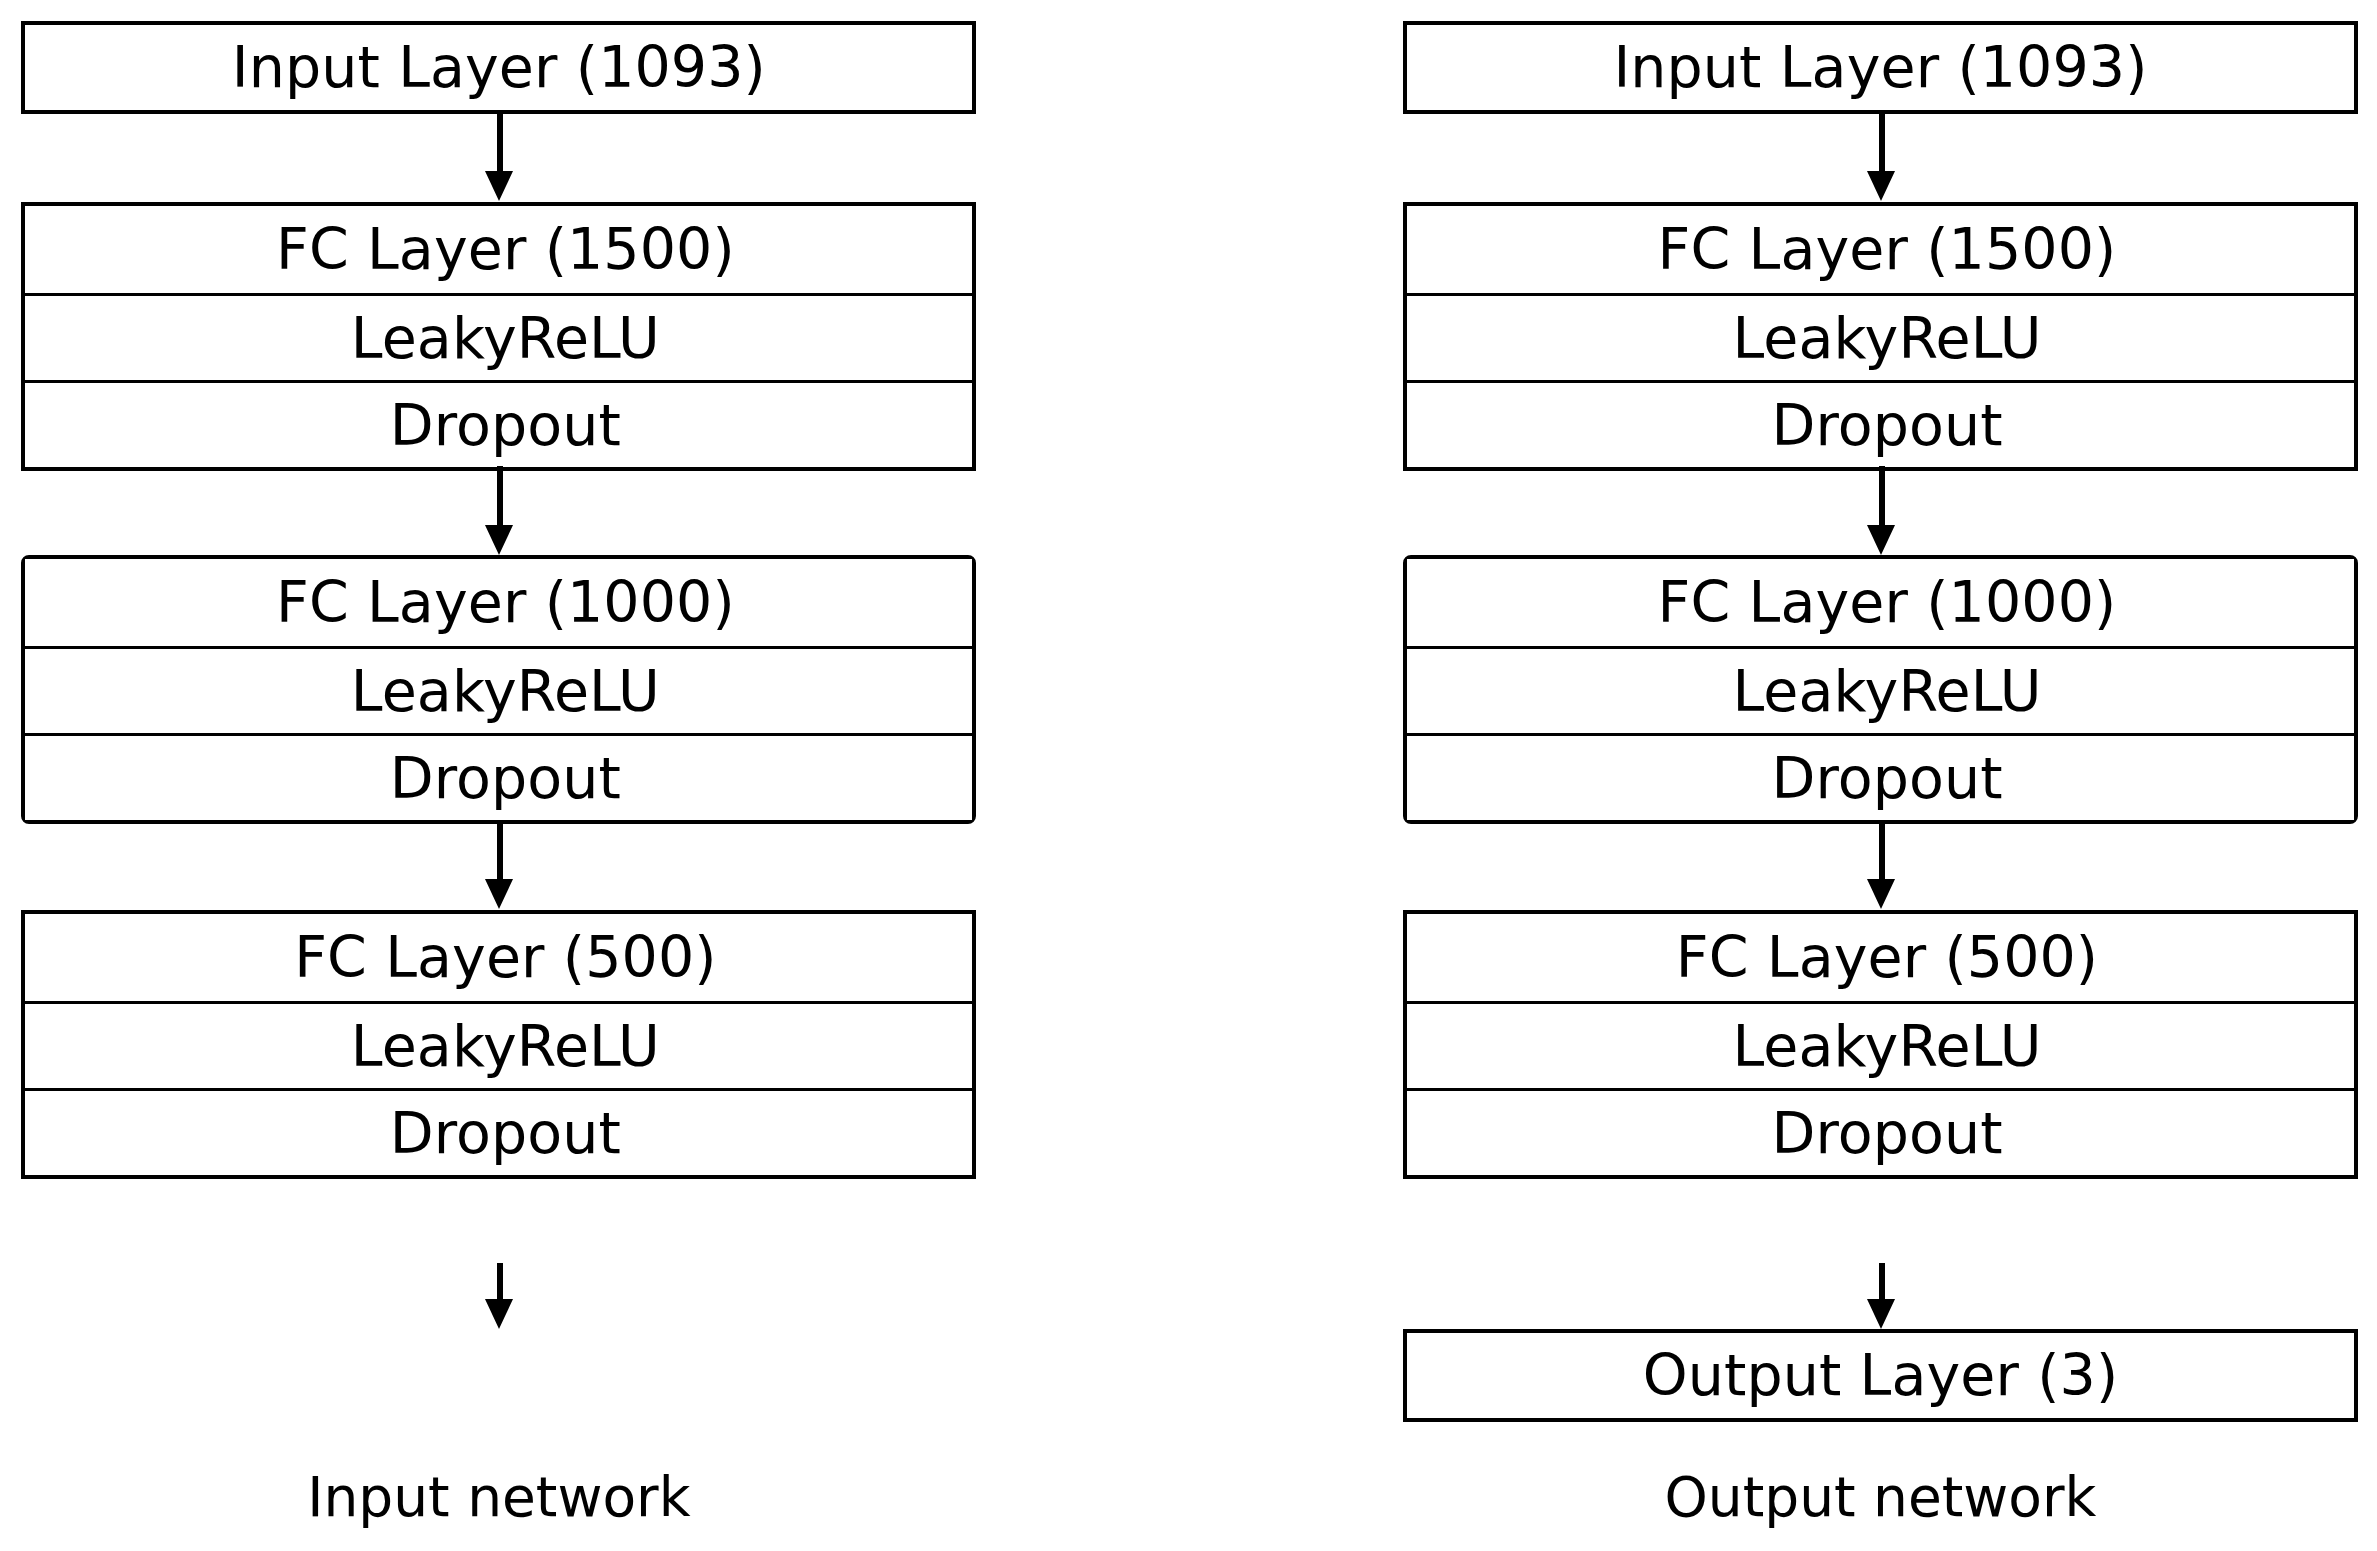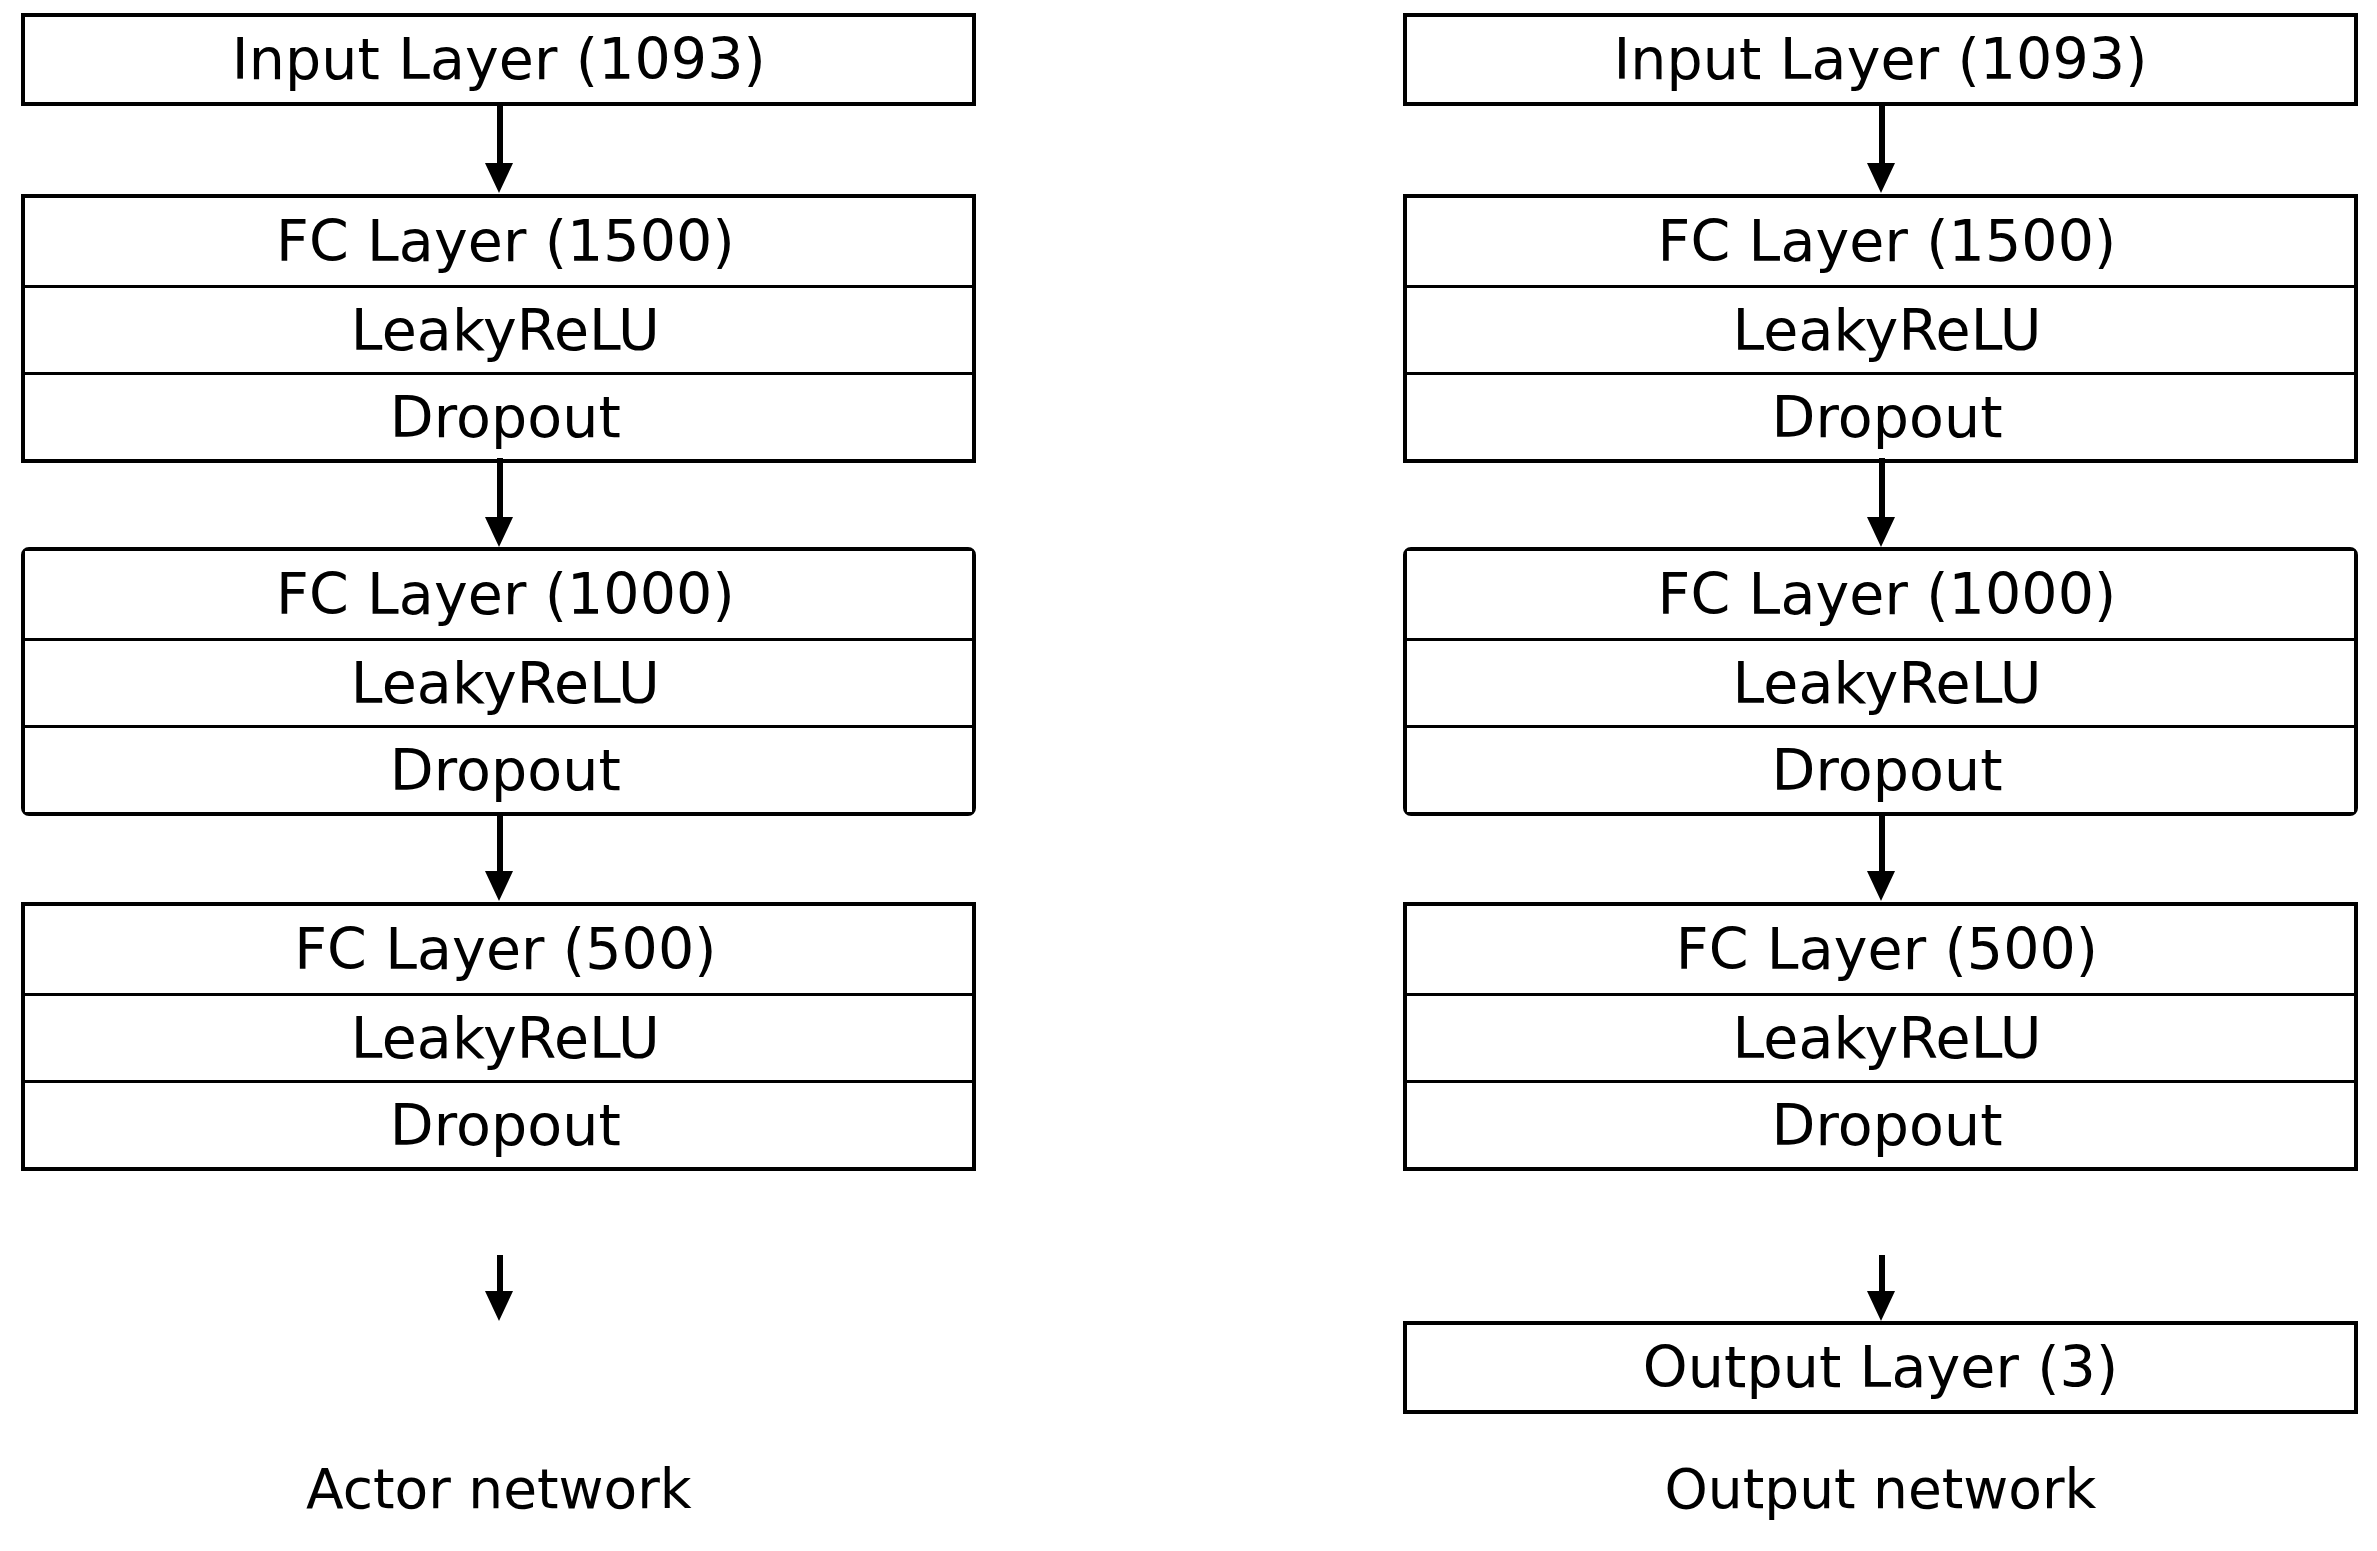--- a/index.html
+++ b/index.html
@@ -14,21 +14,21 @@
   }
   #diagram {
     position: relative;
     width: 2377px;
     height: 1552px;
     background: #ffffff;
     overflow: hidden;
   }
   .column {
     position: absolute;
-    top: 0;
+    top: 8px;
     width: 955px;
     height: 1440px;
   }
   .col-actor  { left: 21.4px; }
   .col-critic { left: 1403px; }
 
   
   .node {
     position: absolute;
     left: 0;
@@ -184,21 +184,21 @@
         <span class="row-text">Dropout</span>
       </div>
     </div>
 
     <div class="arrow a4">
       <div class="shaft"></div>
       <div class="head"></div>
     </div>
 
 
-    <div class="caption">Actor network</div>
+    <div class="caption">Input network</div>
   </div>
 
   <div class="column col-critic">
 
     <div class="node single pos-input">
       <div class="node-row">
         <span class="row-text">Input Layer (1093)</span>
       </div>
     </div>
 

